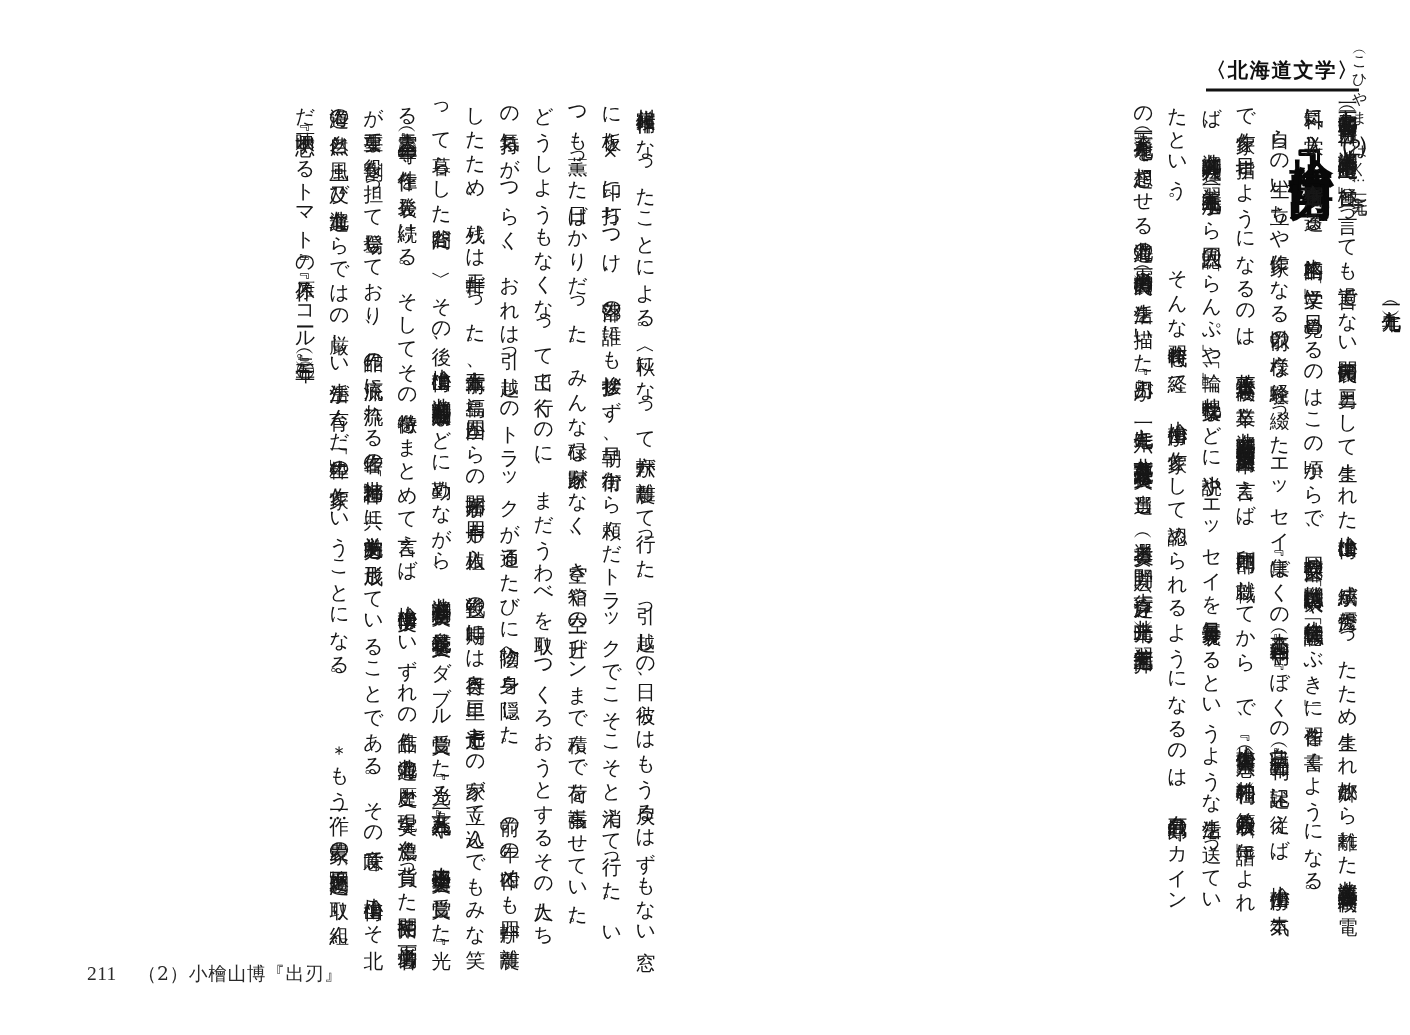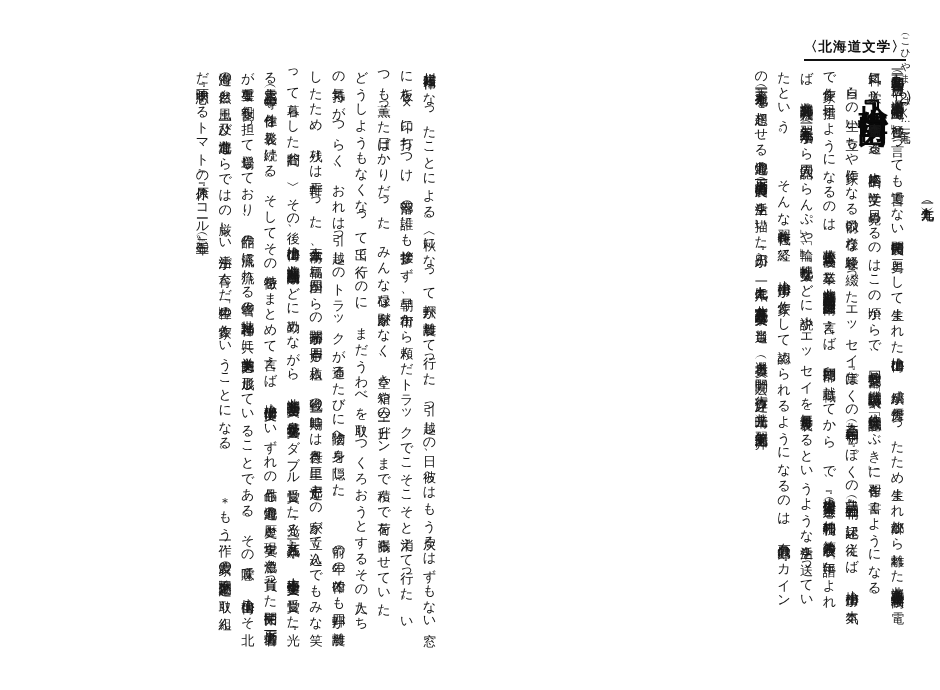--- a/index.html
+++ b/index.html
@@ -175,16 +175,19 @@
   </div>
 
   <div class="page page-left">
 
     <div class="vbody lp-body">
       <span>川賞候補作になったことによる。</span><span>〈秋になって六軒が離農して行った。引っ越しの日、彼らはもう戻るはずもない窓に板を×印に打ちつけ、部落の誰にも挨拶せず、早朝、市街から頼んだトラックでこそこそと消えて行った。いつも薫った日ばかりだった。みんな碌な家財がなく、空き箱や空の一升ビンまで積んで荷を嵩張らせていた。どうしようもなくなって出て行くのに、まだうわべを取りつくろおうとするその人たちの気持ちがつらく、おれは引っ越しのトラックが通るたびに物陰へ身を隠した。
 　前の年の凶作でも四軒が離農したため、残りは十二軒だった。六十五年前、福島、四国からの開拓者が四十戸も入植し、戦後の一時期には奥行き三里に七十戸近くの家が立て込んでもみな笑って暮らした谷間だ。〉</span><span>　その後、小檜山博は北海道新聞社出版局などに勤めながら、北海道新聞文学賞と泉鏡花文学賞をダブル受賞した『光る女』（一九八三年）や、木山捷平文学賞を受賞した『光る大雪』（二〇〇二年）等の佳作を発表し続ける。そしてその特徴をまとめて言えば、小檜山博文学はいずれの作品も北海道の歴史と現実を色濃く背負った開拓民や下層労働者が重要な役割を担って登場しており、作品の底流に流れる作者の「批評精神」と共に文学的魅力を形成していることである。その意味で、小檜山博こそ北海道の自然と風土、及び北海道ならではの厳しい生活が育んだ「生粋」の作家ということになる。
 　＊もう一作…農家の「嫁不足」問題と取り組んだ映画『恋するトマト』の原作『スコール』（二〇〇五年）。</span>
     </div>
 
+    <div class="footer footer-left">
+      <span class="folio">211</span><span class="sep-sp"></span><span>（2）小檜山博『出刃』</span>
+    </div>
   </div>
 
   <div class="gutter"></div>
 </div>
 
 </body></html>

